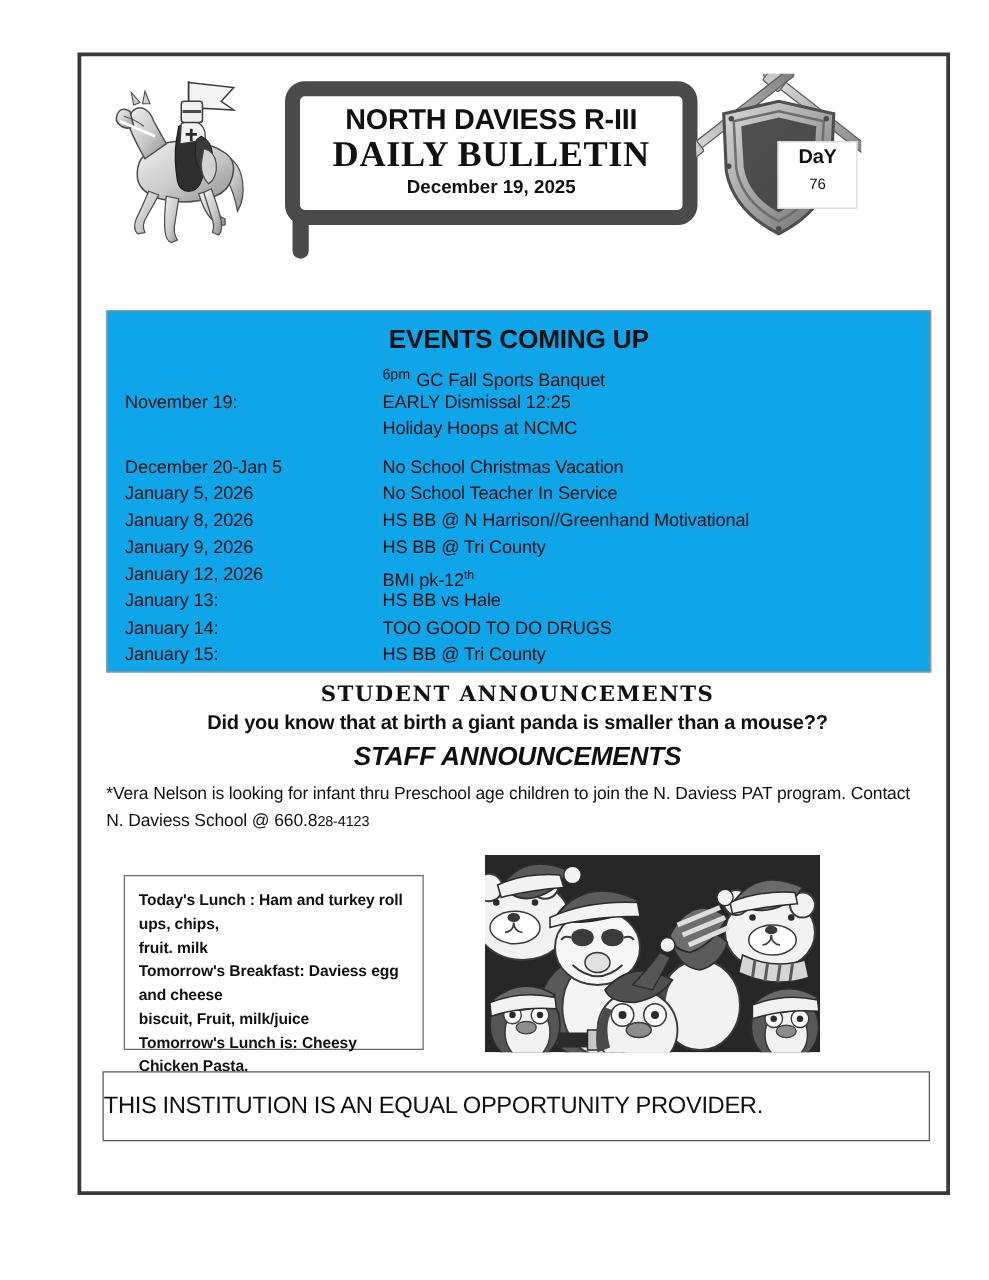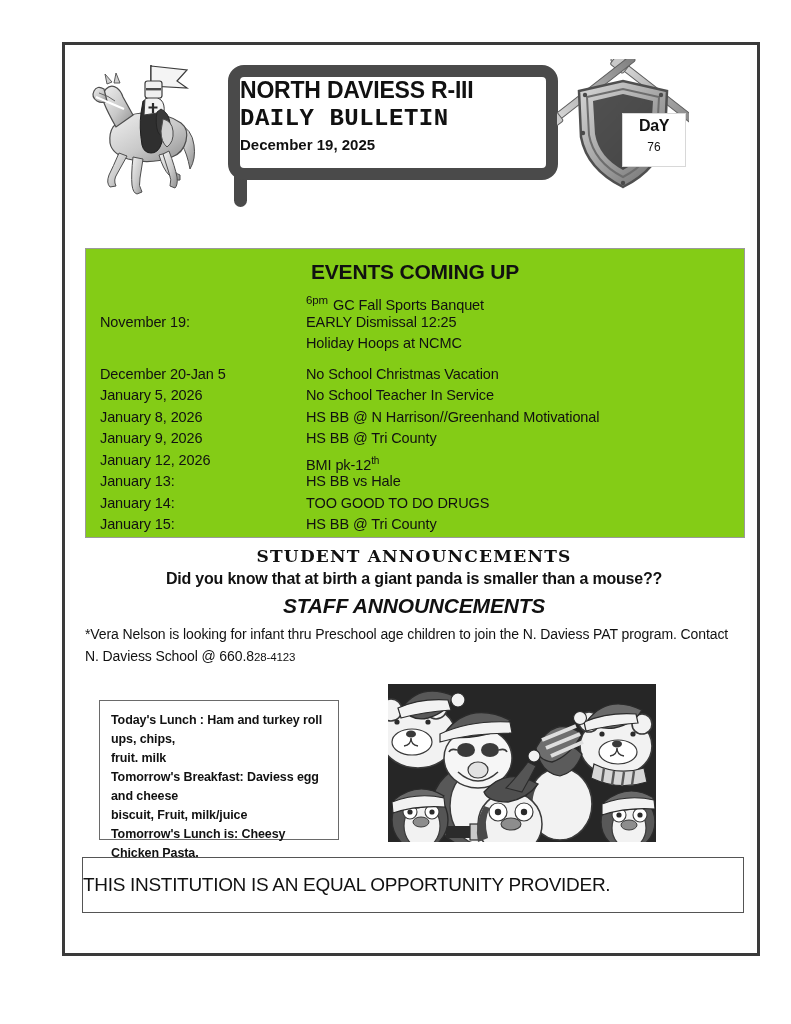--- a/index.html
+++ b/index.html
@@ -106,53 +106,55 @@
     height: 42px;
     background: #4a4a4a;
     border-radius: 0 0 7px 7px;
   }
   #title-sign-inner {
     position: absolute;
     left: 12px;
     top: 12px;
     width: 306px;
     height: 106px;
-    box-sizing: border-box;
+    text-align: center;
+    box-sizing: border-box;
+    padding-top: 5px;
   }
   #school-name {
     font-size: 23px;
     font-weight: bold;
     letter-spacing: -0.2px;
     line-height: 27px;
     white-space: nowrap;
   }
   #bulletin-word {
-    font-family: Liberation Mono, monospace;
-    font-size: 24px;
+    font-family: Liberation Serif, serif;
+    font-size: 29px;
     font-weight: bold;
     line-height: 30px;
     letter-spacing: 0.5px;
     font-stretch: condensed;
     white-space: nowrap;
   }
   #bulletin-date {
     font-size: 15px;
     font-weight: bold;
     line-height: 22px;
     white-space: nowrap;
   }
 
   
   #events-box {
     position: absolute;
     left: 20px;
     top: 203px;
     width: 660px;
     height: 290px;
-    background: #84cc16;
+    background: #0ea5e9;
     border: 1px solid #9a9a9a;
     box-sizing: border-box;
   }
   #events-title {
     text-align: center;
     font-size: 21px;
     font-weight: bold;
     letter-spacing: -0.2px;
     padding-top: 10px;
     line-height: 26px;

